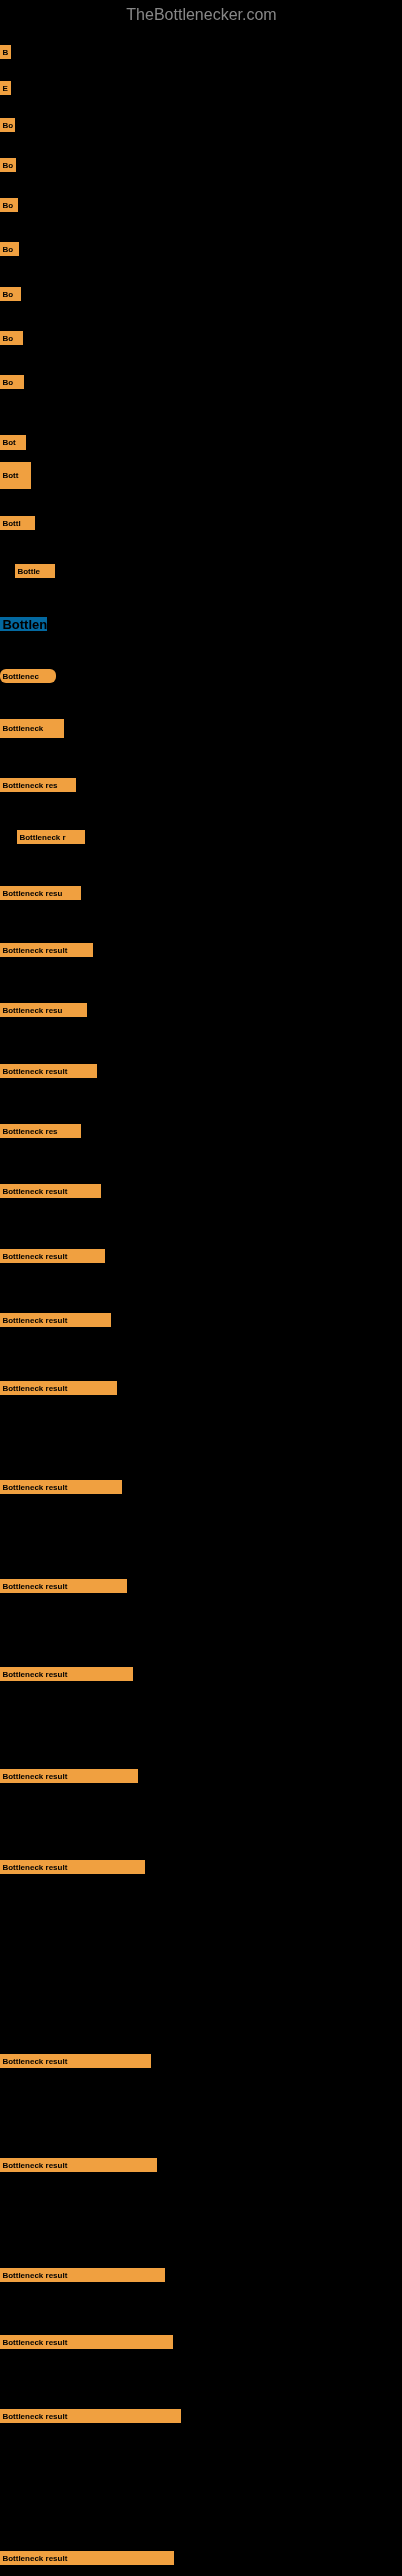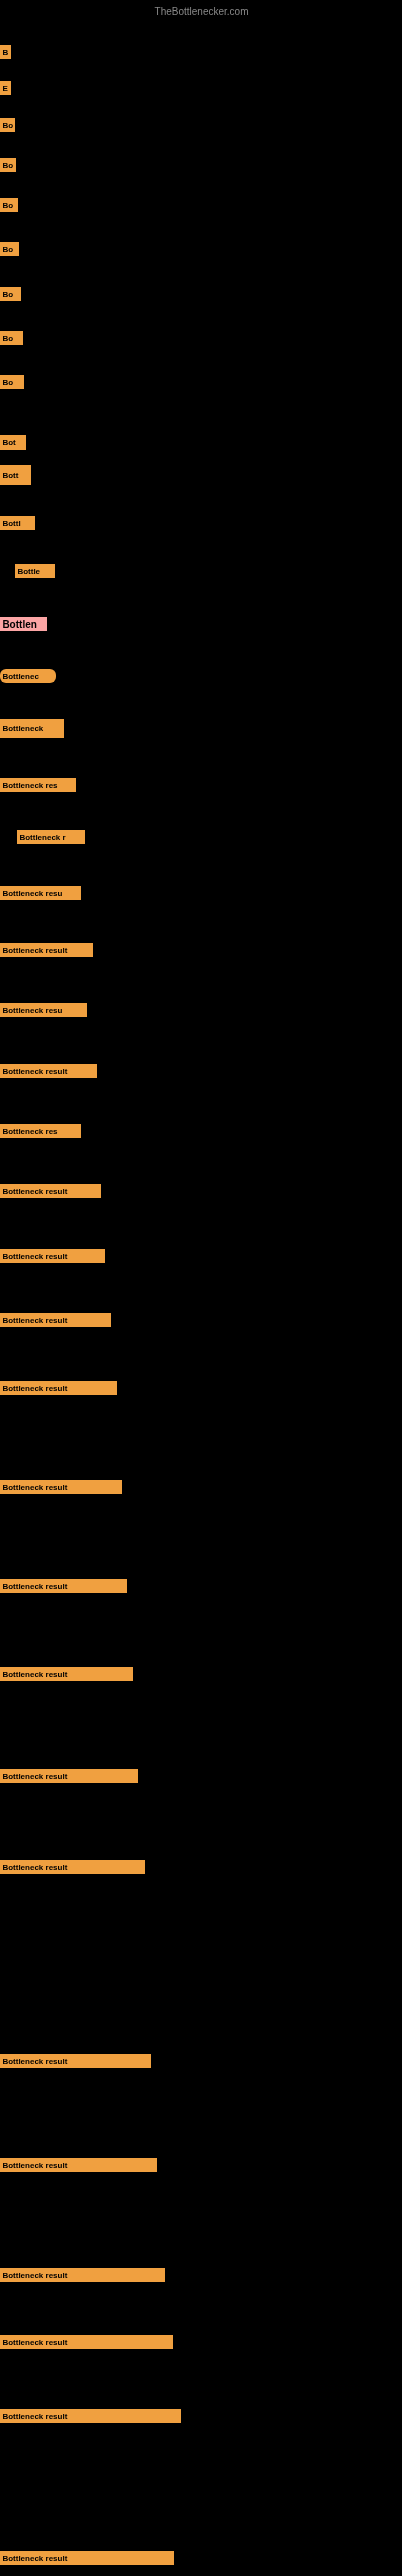--- a/index.html
+++ b/index.html
@@ -11,21 +11,21 @@
     body {
       background-color: #000000;
       font-family: Arial, sans-serif;
       width: 403px;
       min-height: 2576px;
       position: relative;
     }
 
     .site-title {
       color: #888888;
-      font-size: 10px;
+      font-size: 16px;
       text-align: center;
       padding: 6.4px 0;
       position: absolute;
       top: 0;
       left: 0;
       right: 0;
     }
 
     .bars-container {
       position: absolute;
@@ -66,30 +66,30 @@
     <div style="position: absolute; top: 314px; left: 0px; width: 403px; height: 16px; display: flex; align-items: center;">
       <div style="background-color: rgb(240, 160, 64); color: rgb(0, 0, 0); font-size: 8px; font-weight: bold; padding: 0.8px 2.4px; height: 14.5px; display: flex; align-items: center; width: 22.5px; min-width: 22.5px; overflow: hidden; white-space: nowrap;">Bo</div>
     </div>
     <div style="position: absolute; top: 358px; left: 0px; width: 403px; height: 16px; display: flex; align-items: center;">
       <div style="background-color: rgb(240, 160, 64); color: rgb(0, 0, 0); font-size: 8px; font-weight: bold; padding: 0.8px 2.4px; height: 14.5px; display: flex; align-items: center; width: 24px; min-width: 24px; overflow: hidden; white-space: nowrap;">Bo</div>
     </div>
     <div style="position: absolute; top: 403px; left: 0px; width: 403px; height: 16px; display: flex; align-items: center;">
       <div style="background-color: rgb(240, 160, 64); color: rgb(0, 0, 0); font-size: 8px; font-weight: bold; padding: 0.8px 2.4px; height: 14.5px; display: flex; align-items: center; width: 26px; min-width: 26px; overflow: hidden; white-space: nowrap; margin-top: 31px;">Bot</div>
     </div>
     <div style="position: absolute; top: 451px; left: 0px; width: 403px; height: 16px; display: flex; align-items: center;">
-      <div style="background-color: rgb(240, 160, 64); color: rgb(0, 0, 0); font-size: 8px; font-weight: bold; padding: 0.8px 2.4px; height: 20px; display: flex; align-items: center; width: 31px; min-width: 31px; overflow: hidden; white-space: nowrap;">Bott</div>
+      <div style="background-color: rgb(240, 160, 64); color: rgb(0, 0, 0); font-size: 8px; font-weight: bold; padding: 0.8px 2.4px; height: 27px; display: flex; align-items: center; width: 31px; min-width: 31px; overflow: hidden; white-space: nowrap;">Bott</div>
     </div>
     <div style="position: absolute; top: 499px; left: 0px; width: 403px; height: 16px; display: flex; align-items: center;">
       <div style="background-color: rgb(240, 160, 64); color: rgb(0, 0, 0); font-size: 8px; font-weight: bold; padding: 0.8px 2.4px; height: 14.5px; display: flex; align-items: center; width: 35px; min-width: 35px; overflow: hidden; white-space: nowrap;">Bottl</div>
     </div>
     <div style="position: absolute; top: 547px; left: 0px; width: 403px; height: 16px; display: flex; align-items: center;">
       <div style="background-color: rgb(240, 160, 64); color: rgb(0, 0, 0); font-size: 8px; font-weight: bold; padding: 0.8px 2.4px; height: 14.5px; display: flex; align-items: center; width: 40px; min-width: 40px; overflow: hidden; white-space: nowrap; margin-left: 15px;">Bottle</div>
     </div>
     <div style="position: absolute; top: 600px; left: 0px; width: 403px; height: 16px; display: flex; align-items: center;">
-      <div style="background-color: #fca5a5; color: rgb(0, 0, 0); font-size: 10px; font-weight: bold; padding: 0.8px 2.4px; height: 14.5px; display: flex; align-items: center; width: 47px; min-width: 47px; overflow: hidden; white-space: nowrap;">Bottlen</div>
+      <div style="background-color: #0369a1; color: rgb(0, 0, 0); font-size: 13px; font-weight: bold; padding: 0.8px 2.4px; height: 14.5px; display: flex; align-items: center; width: 47px; min-width: 47px; overflow: hidden; white-space: nowrap;">Bottlen</div>
     </div>
     <div style="position: absolute; top: 652px; left: 0px; width: 403px; height: 16px; display: flex; align-items: center;">
       <div style="background-color: rgb(240, 160, 64); color: rgb(0, 0, 0); font-size: 8px; font-weight: bold; padding: 0.8px 2.4px; height: 14.5px; display: flex; align-items: center; width: 56px; min-width: 56px; overflow: hidden; white-space: nowrap; border-radius: 6px;">Bottlenec</div>
     </div>
     <div style="position: absolute; top: 704px; left: 0px; width: 403px; height: 16px; display: flex; align-items: center;">
       <div style="background-color: rgb(240, 160, 64); color: rgb(0, 0, 0); font-size: 8px; font-weight: bold; padding: 0.8px 2.4px; height: 19px; display: flex; align-items: center; width: 64px; min-width: 64px; overflow: hidden; white-space: nowrap;">Bottleneck</div>
     </div>
     <div style="position: absolute; top: 761px; left: 0px; width: 403px; height: 16px; display: flex; align-items: center;">
       <div style="background-color: rgb(240, 160, 64); color: rgb(0, 0, 0); font-size: 8px; font-weight: bold; padding: 0.8px 2.4px; height: 14.5px; display: flex; align-items: center; width: 76px; min-width: 76px; overflow: hidden; white-space: nowrap;">Bottleneck res</div>
     </div>

